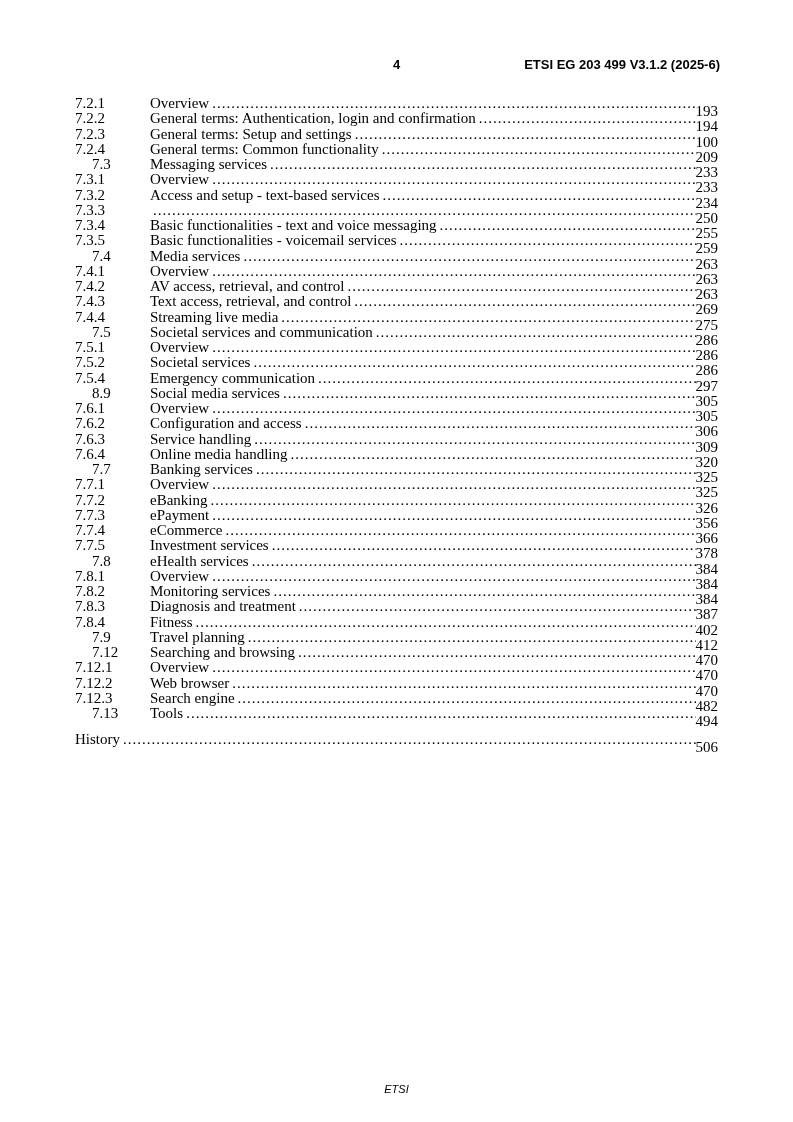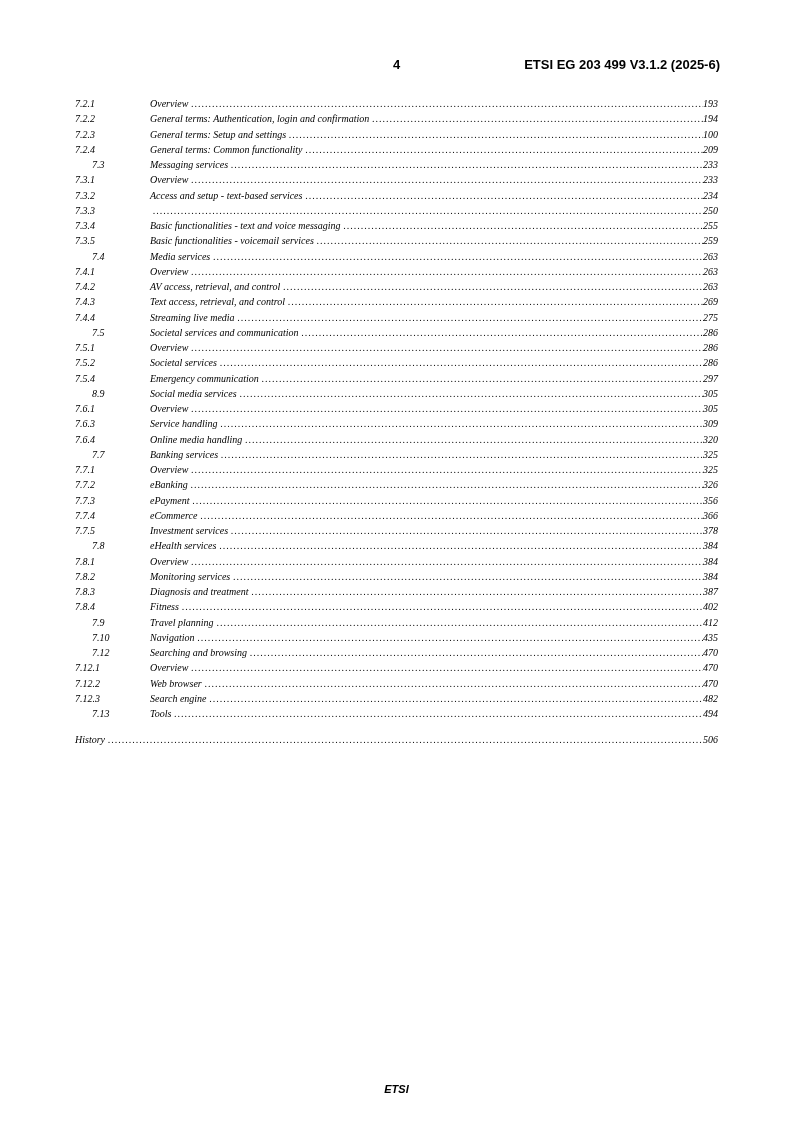--- a/index.html
+++ b/index.html
@@ -43,57 +43,57 @@
   
   .toc {
     position: absolute;
     top: 96px;
     left: 75px;
     width: 643px;
   }
   .toc-row {
     display: flex;
     align-items: flex-start;
-    font-size: 10px;
+    font-size: 15px;
     line-height: 15.25px;
     height: 15.25px;
     white-space: nowrap;
-    font-style: italic;
   }
   .toc-num { flex: 0 0 auto; }
   .lvl2 .toc-num { width: 58px; margin-left: 17px; }
   .lvl3 .toc-num { width: 75px; }
   .toc-title { flex: 0 1 auto; }
   .toc-leader {
     flex: 1 1 0;
     overflow: hidden;
     white-space: nowrap;
     padding-left: 3px;
     min-width: 8px;
   }
   .toc-leader::after {
     content: "..................................................................................................................................................................................................................................................................";
     letter-spacing: 1px;
   }
   .toc-page {
     flex: 0 0 auto;
     text-align: right;
+    margin-top: 8px;
   }
   .history-row {
     margin-top: 11px;
   }
   
   .footer {
     position: absolute;
     top: 1083px;
     left: 0;
     right: 0;
     text-align: center;
     font-family: "Liberation Sans", sans-serif;
-    font-weight: bold;
+    font-weight: normal;
     font-style: italic;
     font-size: 11px;
   }
 </style>
 </head>
 <body>
 
 <div class="page">
 
   <div class="header">
@@ -222,20 +222,26 @@
     <span class="toc-leader"></span>
     <span class="toc-page">305</span>
   </div>
       <div class="toc-row lvl3">
     <span class="toc-num">7.6.1</span>
     <span class="toc-title">Overview</span>
     <span class="toc-leader"></span>
     <span class="toc-page">305</span>
   </div>
       <div class="toc-row lvl3">
+    <span class="toc-num">7.6.2</span>
+    <span class="toc-title">Configuration and access</span>
+    <span class="toc-leader"></span>
+    <span class="toc-page">306</span>
+  </div>
+      <div class="toc-row lvl3">
     <span class="toc-num">7.6.3</span>
     <span class="toc-title">Service handling</span>
     <span class="toc-leader"></span>
     <span class="toc-page">309</span>
   </div>
       <div class="toc-row lvl3">
     <span class="toc-num">7.6.4</span>
     <span class="toc-title">Online media handling</span>
     <span class="toc-leader"></span>
     <span class="toc-page">320</span>
@@ -306,26 +312,20 @@
     <span class="toc-leader"></span>
     <span class="toc-page">402</span>
   </div>
       <div class="toc-row lvl2">
     <span class="toc-num">7.9</span>
     <span class="toc-title">Travel planning</span>
     <span class="toc-leader"></span>
     <span class="toc-page">412</span>
   </div>
       <div class="toc-row lvl2">
-    <span class="toc-num">7.10</span>
-    <span class="toc-title">Navigation</span>
-    <span class="toc-leader"></span>
-    <span class="toc-page">435</span>
-  </div>
-      <div class="toc-row lvl2">
     <span class="toc-num">7.12</span>
     <span class="toc-title">Searching and browsing</span>
     <span class="toc-leader"></span>
     <span class="toc-page">470</span>
   </div>
       <div class="toc-row lvl3">
     <span class="toc-num">7.12.1</span>
     <span class="toc-title">Overview</span>
     <span class="toc-leader"></span>
     <span class="toc-page">470</span>

